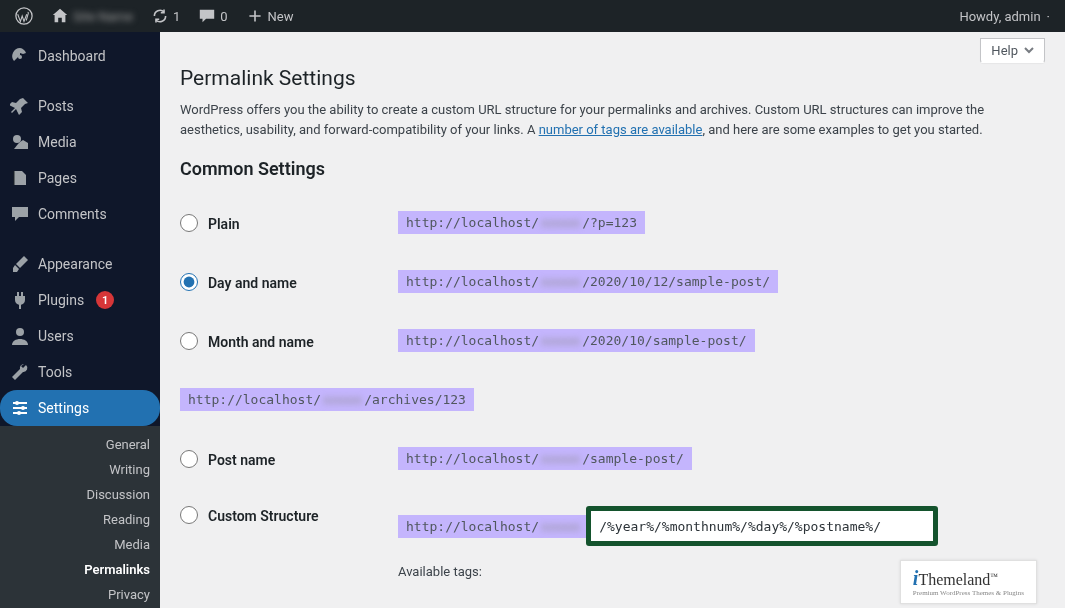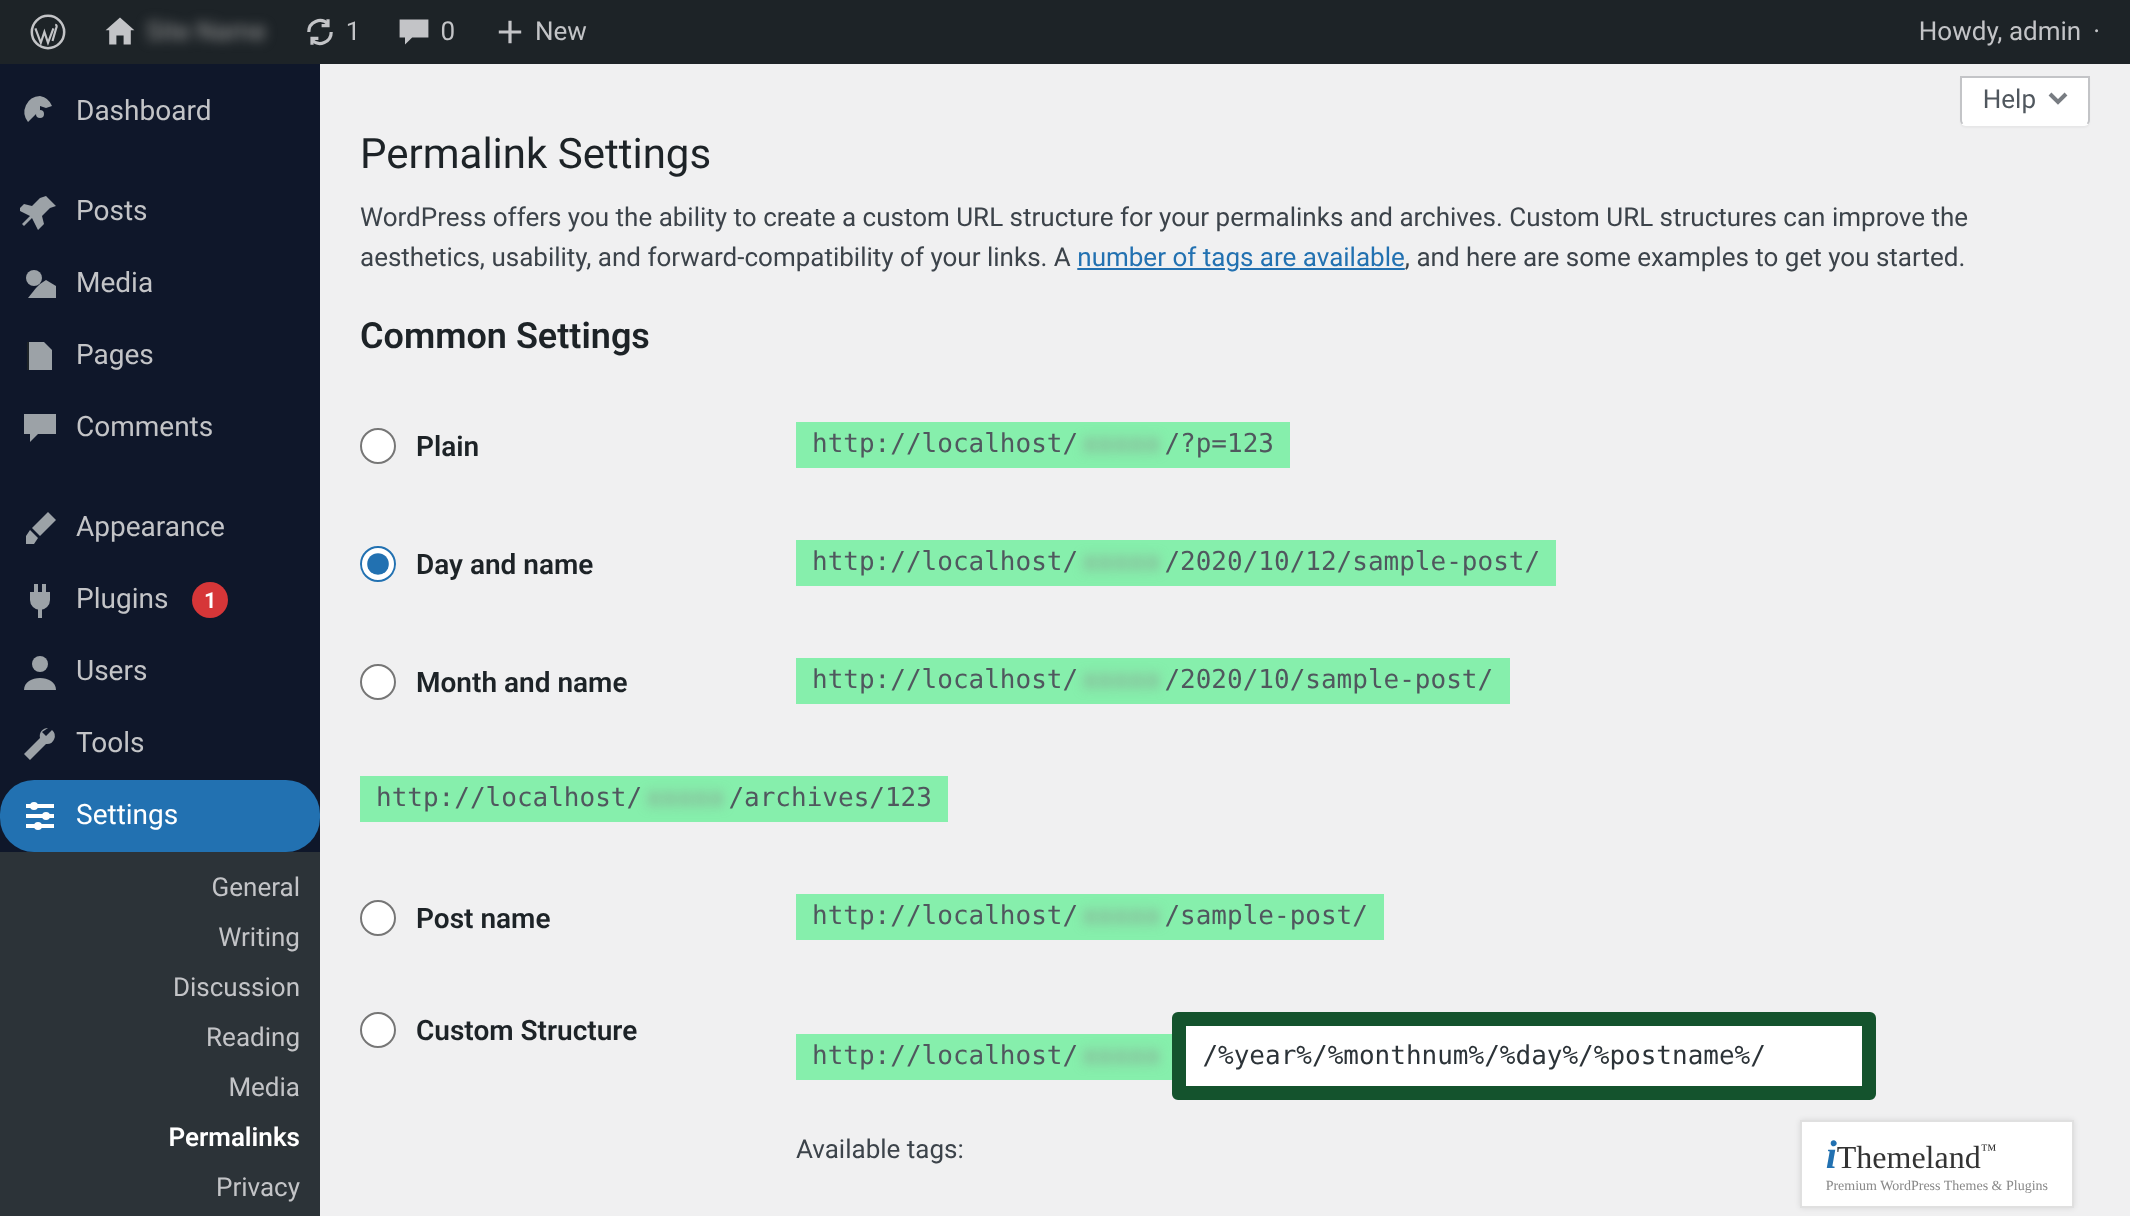--- a/index.html
+++ b/index.html
@@ -31,23 +31,23 @@
   h1.page-title { font-size:21px; font-weight:400; color:#1d2327; padding:22px 0 10px 0; }
   p.intro { font-size:13px; color:#3c434a; line-height:1.55; max-width:900px; margin-bottom:18px; }
   p.intro a { color:#2271b1; text-decoration:underline; }
   h2.section { font-size:18px; font-weight:600; color:#1d2327; margin:4px 0 14px 0; }
 
   .opt-row { display:flex; align-items:center; padding:18px 0; }
   .opt-left { width:218px; display:flex; align-items:flex-end; gap:10px; }
   .opt-left label { font-size:14px; font-weight:600; color:#1d2327; cursor:pointer; }
   input[type="radio"] { width:18px; height:18px; accent-color:#2271b1; cursor:pointer; }
   .opt-right { display:flex; align-items:center; gap:8px; flex-wrap:wrap; }
-  code.sample { font-family: Consolas, Menlo, Monaco, monospace; background:#86efac; color:#50575e; padding:4px 8px; font-size:13px; display:inline-flex; align-items:center; }
+  code.sample { font-family: Consolas, Menlo, Monaco, monospace; background:#c4b5fd; color:#50575e; padding:4px 8px; font-size:13px; display:inline-flex; align-items:center; }
   code.sample .blur { filter:blur(3px); color:#888; padding:0 2px; }
-  input.custom-url { font-family: Consolas, Menlo, Monaco, monospace; font-size:13px; padding:15px 8px; border:7px solid #14532d; background:#fff; color:#2c3338; width:352px; height:30px; border-radius:3px; }
+  input.custom-url { font-family: Consolas, Menlo, Monaco, monospace; font-size:13px; padding:15px 8px; border:5px solid #14532d; background:#fff; color:#2c3338; width:352px; height:30px; border-radius:3px; }
   .tags-label { font-size:13px; color:#3c434a; margin-top:10px; }
 
   
   .logo-box { position:absolute; bottom:4px; right:28px; background:#fff; border:1px solid #e0e0e0; padding:6px 12px; font-family: Georgia, serif; color:#333; font-size:16px; display:flex; align-items:baseline; box-shadow:0 0 3px rgba(0,0,0,0.1); }
   .logo-box .ital { color:#2271b1; font-style:italic; font-weight:700; font-size:20px; }
   .logo-box .tm { font-size:8px; vertical-align:super; }
   .logo-sub { font-size:7px; color:#888; line-height:1; }
 </style>
 </head>
 <body>

